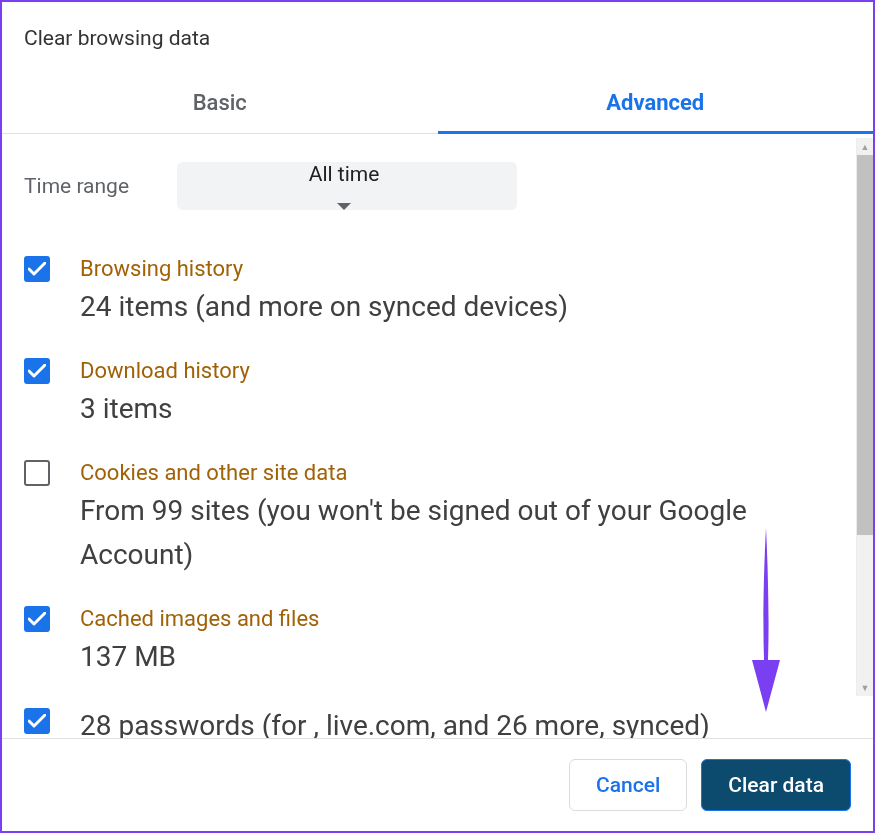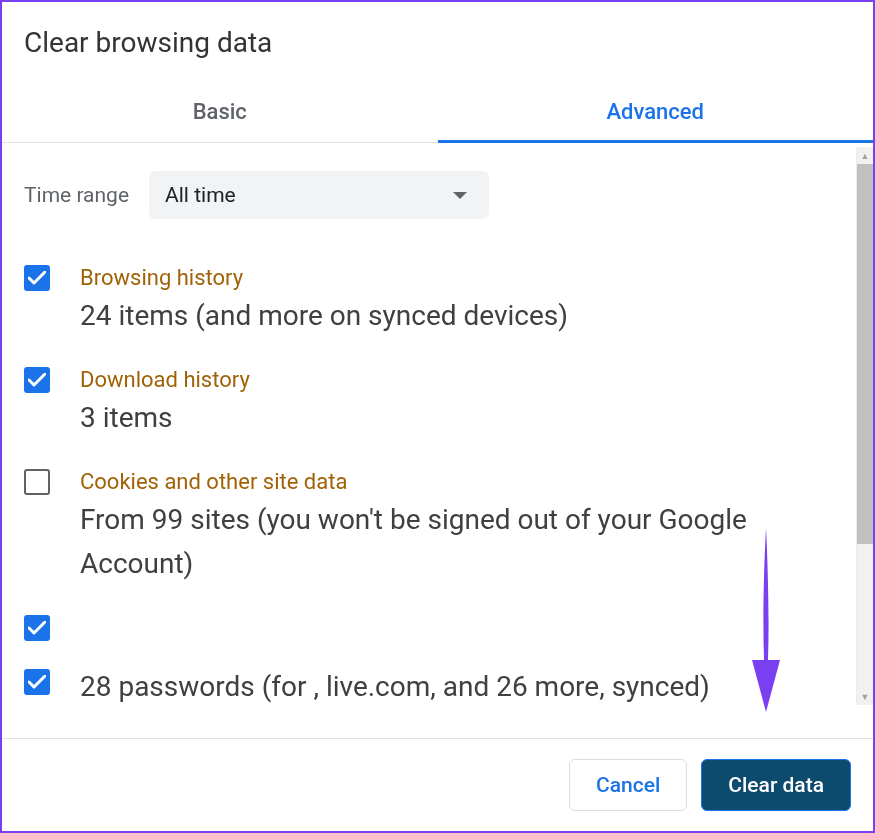--- a/index.html
+++ b/index.html
@@ -9,21 +9,21 @@
     background: #fff;
     border: 2px solid #7b3ff2;
     position: relative;
     overflow: hidden;
   }
   .dialog {
     width: 100%; height: 100%;
     display: flex; flex-direction: column;
   }
   .title {
-    font-size: 28px;
+    font-size: 21px;
     font-weight: 400;
     color: #333;
     padding: 24px 0 0 22px;
   }
   .tabs {
     display: flex;
     margin: 28px 0 4px 0;
     border-bottom: 1px solid #e0e0e0;
   }
   .tab {
@@ -31,20 +31,21 @@
     text-align: center;
     font-size: 22px;
     font-weight: 500;
     color: #5f6368;
     padding: 12px 0 18px 0;
     cursor: pointer;
     position: relative;
   }
   .tab.active {
     color: #1a73e8;
+    font-weight: bold;
   }
   .tab.active::after {
     content: '';
     position: absolute;
     left: 0; right: 0; bottom: -1px;
     height: 3px;
     background: #1a73e8;
   }
   .content-wrapper {
     flex: 1;
@@ -54,36 +55,38 @@
   }
   .content {
     flex: 1;
     padding: 24px 0 0 0;
     overflow: hidden;
   }
   .timerange-row {
     display: flex;
     align-items: center;
     padding: 0 12px 30px 22px;
+    gap: 28px;
   }
   .timerange-label {
     font-size: 21px;
     color: #5f6368;
     margin-right: 20px;
   }
   .select {
     background: #f1f3f4;
     border-radius: 6px;
     height: 48px;
     width: 340px;
     display: flex;
     align-items: center;
     justify-content: space-between;
     padding: 0 22px 0 16px;
     cursor: pointer;
+    flex-direction: column;
   }
   .select-value {
     font-size: 21px;
     color: #202124;
   }
   .chev-down {
     width: 0; height: 0;
     border-left: 7px solid transparent;
     border-right: 7px solid transparent;
     border-top: 7px solid #5f6368;
@@ -247,20 +250,24 @@
               <div class="opt-title">Cookies and other site data</div>
               <div class="opt-desc">From 99 sites (you won't be signed out of your Google Account)</div>
             </div>
           </div>
           <div class="opt-row">
             <div class="cb checked">
               <svg width="18" height="14" viewBox="0 0 18 14">
                 <path d="M1 7 L6 12 L17 1" stroke="#fff" stroke-width="3" fill="none" stroke-linecap="round" stroke-linejoin="round"></path>
               </svg>
             </div>
+            <div class="opt-text">
+              <div class="opt-title">Cached images and files</div>
+              <div class="opt-desc">137 MB</div>
+            </div>
           </div>
           <div class="opt-row">
             <div class="cb checked">
               <svg width="18" height="14" viewBox="0 0 18 14">
                 <path d="M1 7 L6 12 L17 1" stroke="#fff" stroke-width="3" fill="none" stroke-linecap="round" stroke-linejoin="round"></path>
               </svg>
             </div>
             <div class="opt-text">
               <div class="opt-desc">28 passwords (for , live.com, and 26 more, synced)</div>
             </div>

